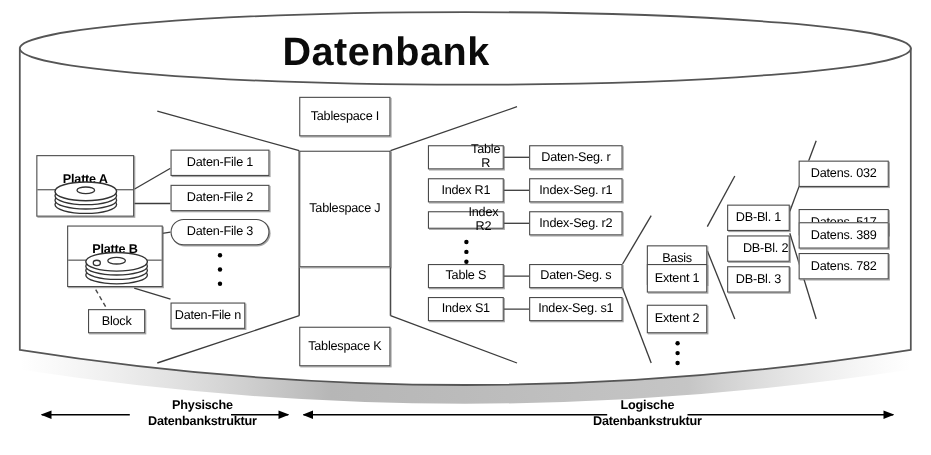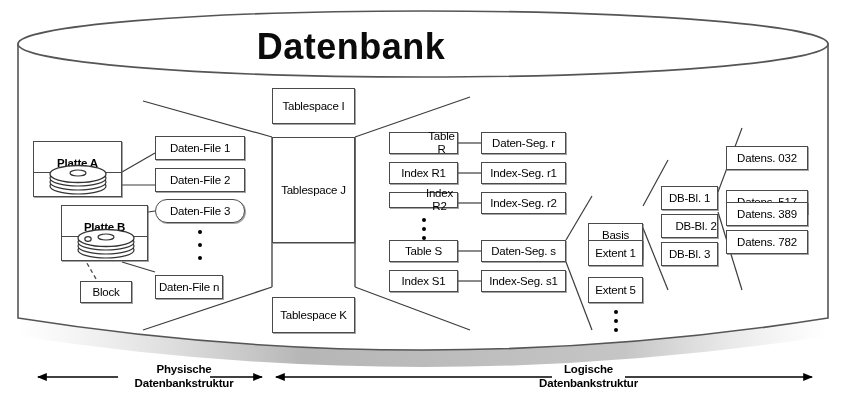--- a/index.html
+++ b/index.html
@@ -228,21 +228,21 @@
 
   <div class="node" style="left:481px;top:132px;width:85px;height:22px;">Daten-Seg. r</div>
   <div class="node" style="left:481px;top:162px;width:85px;height:22px;">Index-Seg. r1</div>
   <div class="node" style="left:481px;top:192px;width:85px;height:22px;">Index-Seg. r2</div>
   <div class="node" style="left:481px;top:240px;width:85px;height:22px;">Daten-Seg. s</div>
   <div class="node" style="left:481px;top:270px;width:85px;height:22px;">Index-Seg. s1</div>
 
   <div class="node twoline" style="left:588px;top:196px;width:55px;height:36px;">Basis
 Extent</div>
   <div class="node" style="left:588px;top:240px;width:55px;height:26px;">Extent 1</div>
-  <div class="node" style="left:588px;top:277px;width:55px;height:26px;">Extent 5</div>
+  <div class="node" style="left:588px;top:277px;width:55px;height:26px;">Extent 2</div>
   <div class="vdots" style="left:612px;top:310px;width:8px;height:22px;">
     <i></i>
       <i></i>
       <i></i>
   </div>
 
   <div class="node" style="left:661px;top:186px;width:57px;height:24px;">DB-Bl. 1</div>
   <div class="node" style="left:661px;top:214px;width:57px;height:24px;padding-left:13px;">DB-Bl. 2</div>
   <div class="node" style="left:661px;top:242px;width:57px;height:24px;">DB-Bl. 3</div>
 

